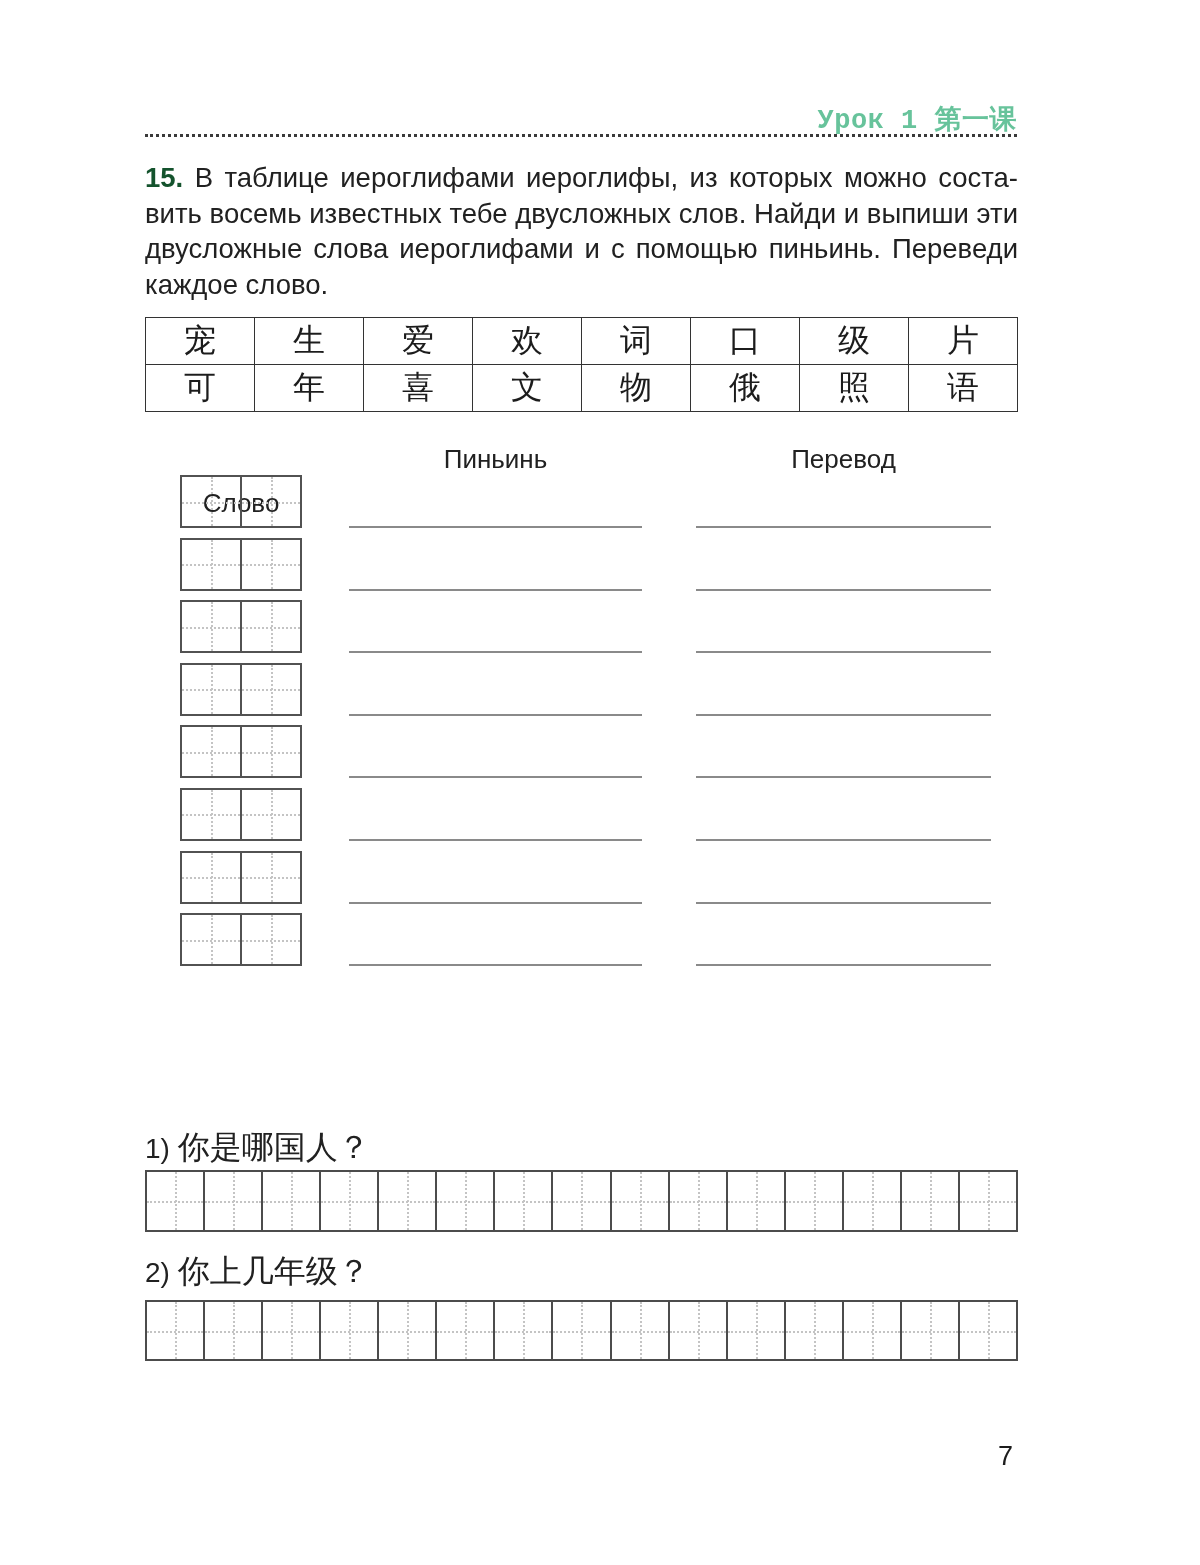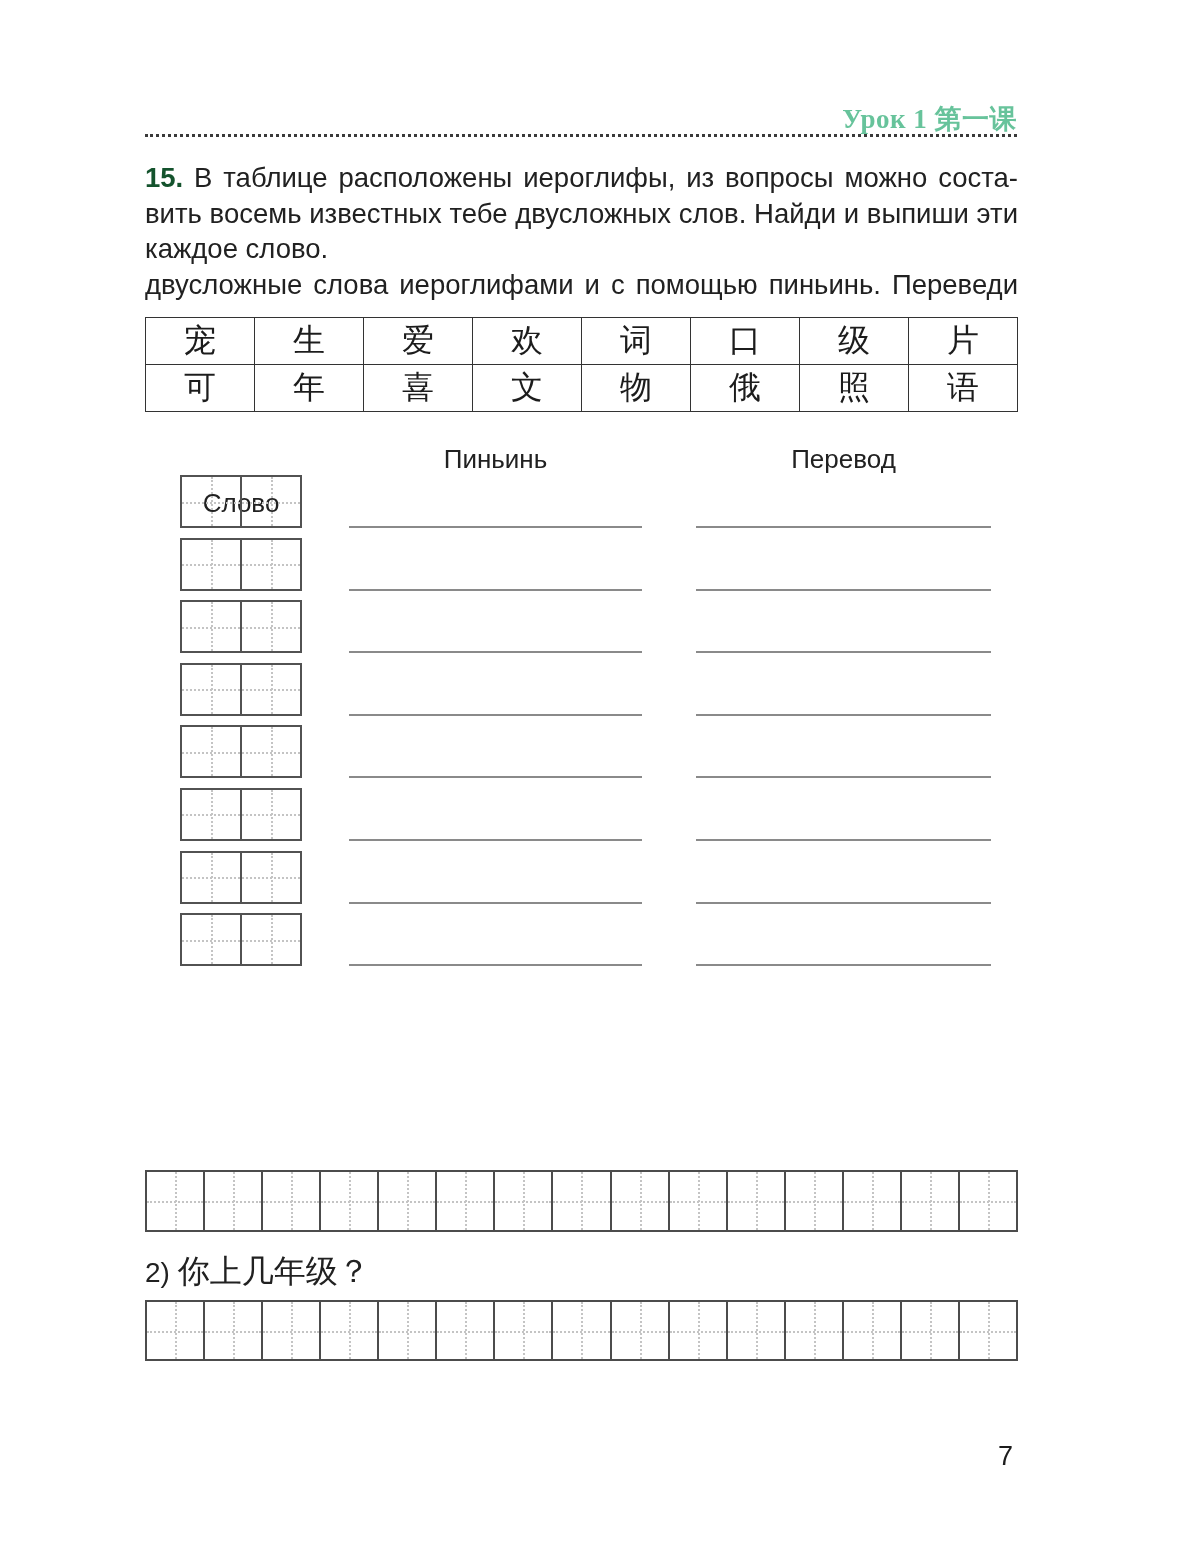--- a/index.html
+++ b/index.html
@@ -11,21 +11,21 @@
     font-family:"Liberation Sans", sans-serif;
     color:#212121;
     overflow:hidden;
   }
   .accent{font-weight:bold;}
   
   .lesson-header{
     position:absolute;left:145px;top:101px;width:872px;
     text-align:right;font-size:27px;letter-spacing:.5px;
   }
-  .lesson-header .hanzi{font-family:Liberation Serif, serif;}
+  .lesson-header .hanzi{font-family:Liberation Mono, monospace;}
   .dotted-rule{
     position:absolute;left:145px;top:134px;width:872px;height:0;
     border-top:3px dotted #3a3a3a;
   }
   
   .ex15-text{
     position:absolute;left:145px;top:160px;width:873px;
     font-size:27.5px;line-height:35.5px;
   }
   .ex15-text .line.just{text-align:justify;text-align-last:justify;}
@@ -80,24 +80,24 @@
 <body>
 
 <div class="page">
 
   <div class="lesson-header">
     <span class="accent hanzi" style="color: rgb(103, 195, 155);">Урок 1 第一课</span>
   </div>
   <div class="dotted-rule"></div>
 
   <div class="ex15-text">
-    <div class="line just"><span class="accent" style="color: #14532d;">15.</span> <span>В таблице расположены иероглифы, из вопросы можно соста-</span></div>
+    <div class="line just"><span class="accent" style="color: #14532d;">15.</span> <span>В таблице иероглифами иероглифы, из которых можно соста-</span></div>
     <div class="line just">вить восемь известных тебе двусложных слов. Найди и выпиши эти</div>
+    <div class="line just">двусложные слова иероглифами и с помощью пиньинь. Переведи</div>
     <div class="line">каждое слово.</div>
-    <div class="line just">двусложные слова иероглифами и с помощью пиньинь. Переведи</div>
   </div>
 
   <table class="char-table">
     <tbody>
         <tr>
           <td>宠</td>
           <td>生</td>
           <td>爱</td>
           <td>欢</td>
           <td>词</td>
@@ -185,20 +185,24 @@
         <div class="sq-pair">
           <div class="sq"></div>
           <div class="sq"></div>
         </div>
         <div class="wline pinyin"></div>
         <div class="wline translation"></div>
       </div>
     </div>
 
 
+  <div class="question q1">
+    <span>1)</span>
+    <span class="hanzi">你是哪国人？</span>
+  </div>
   <div class="hanzi-grid grid1">
       <div class="gcell"></div>
       <div class="gcell"></div>
       <div class="gcell"></div>
       <div class="gcell"></div>
       <div class="gcell"></div>
       <div class="gcell"></div>
       <div class="gcell"></div>
       <div class="gcell"></div>
       <div class="gcell"></div>

